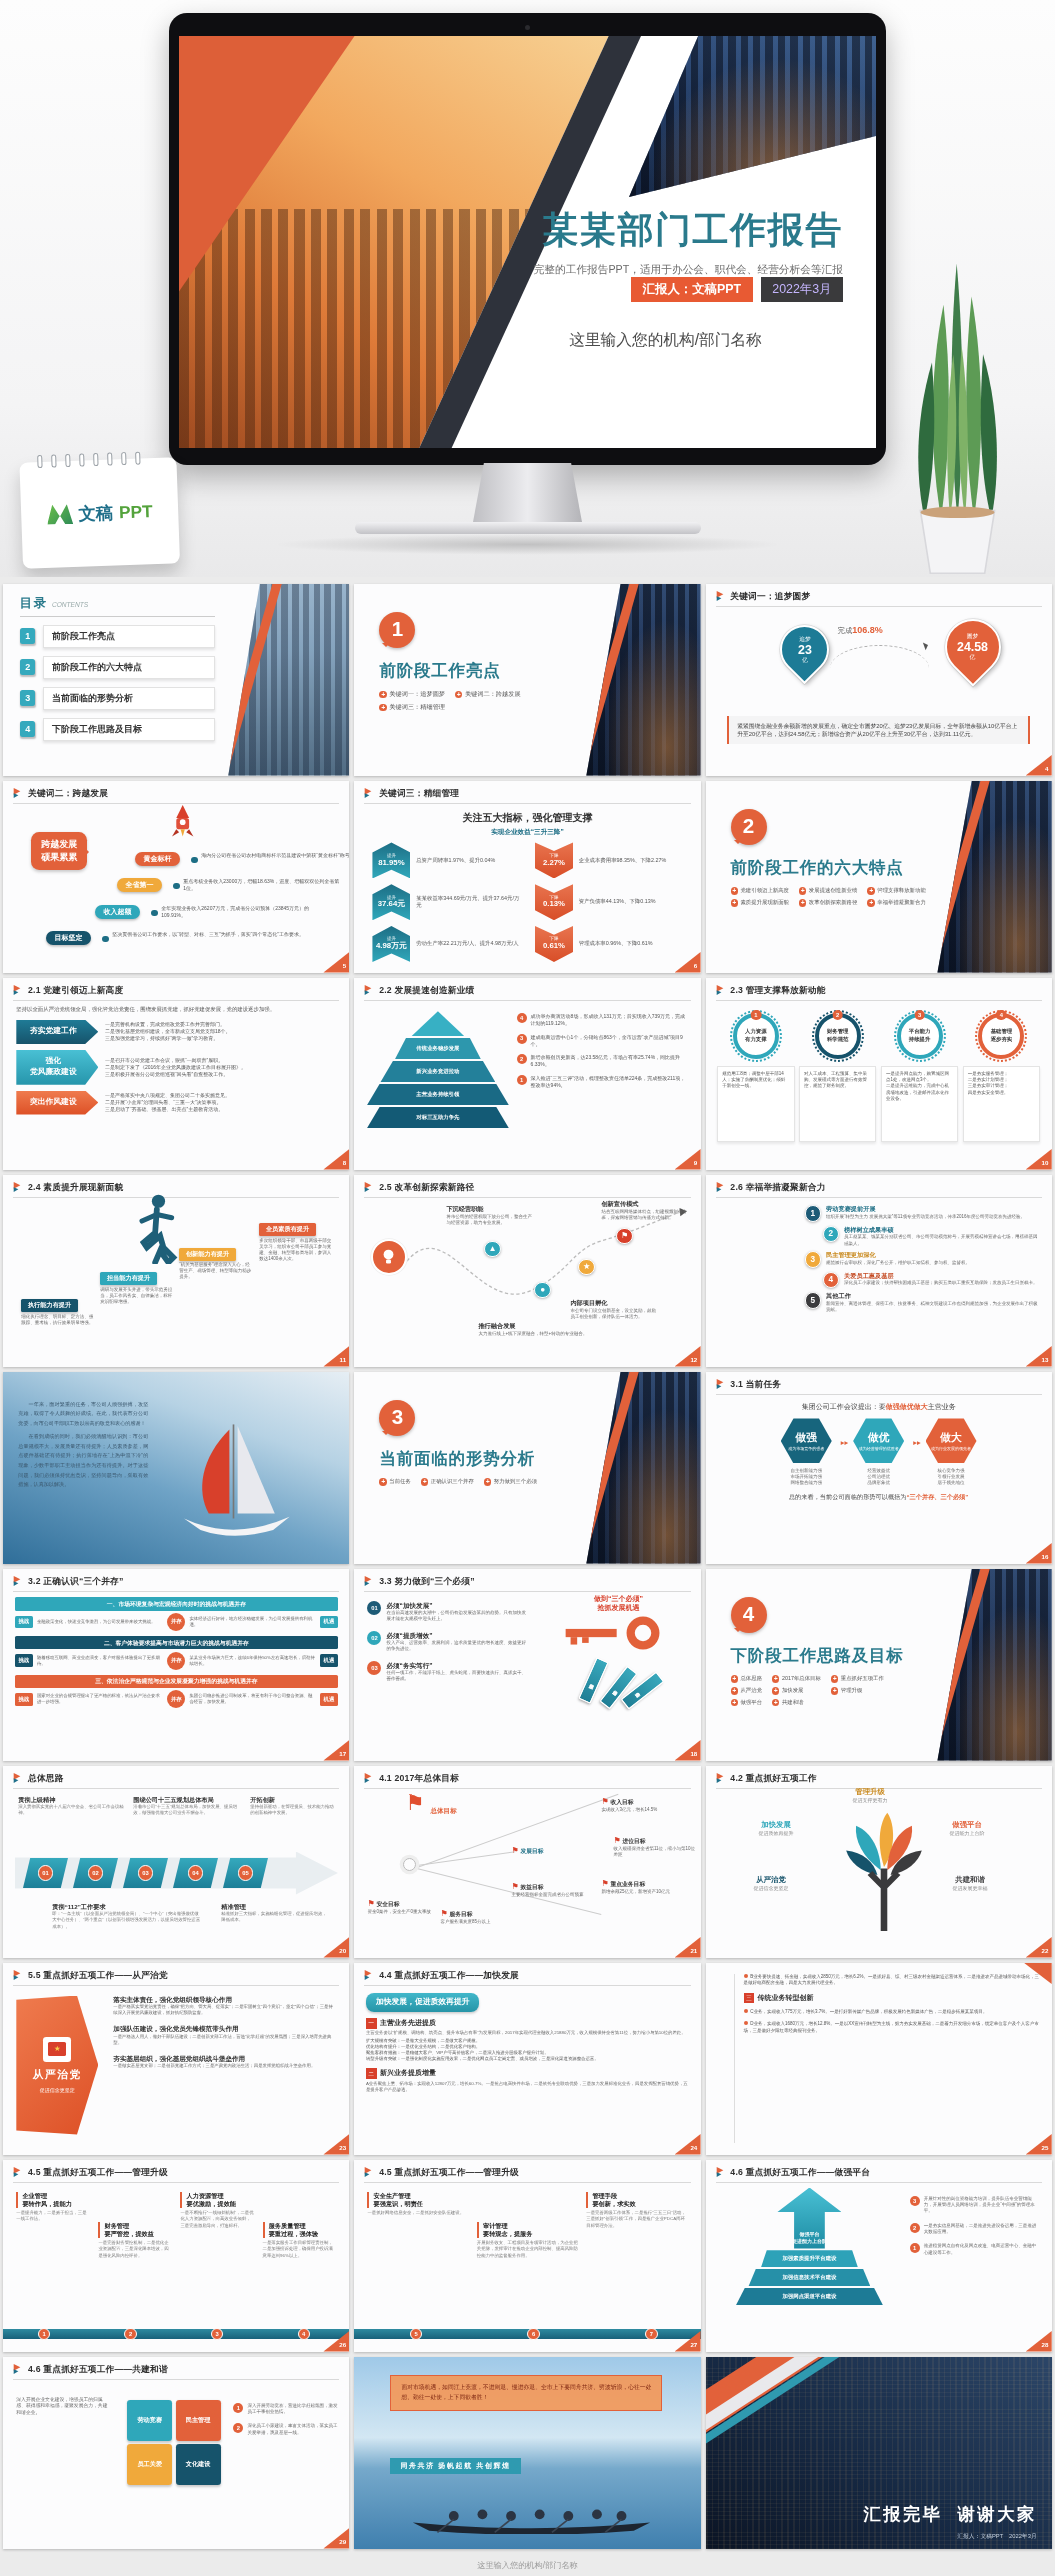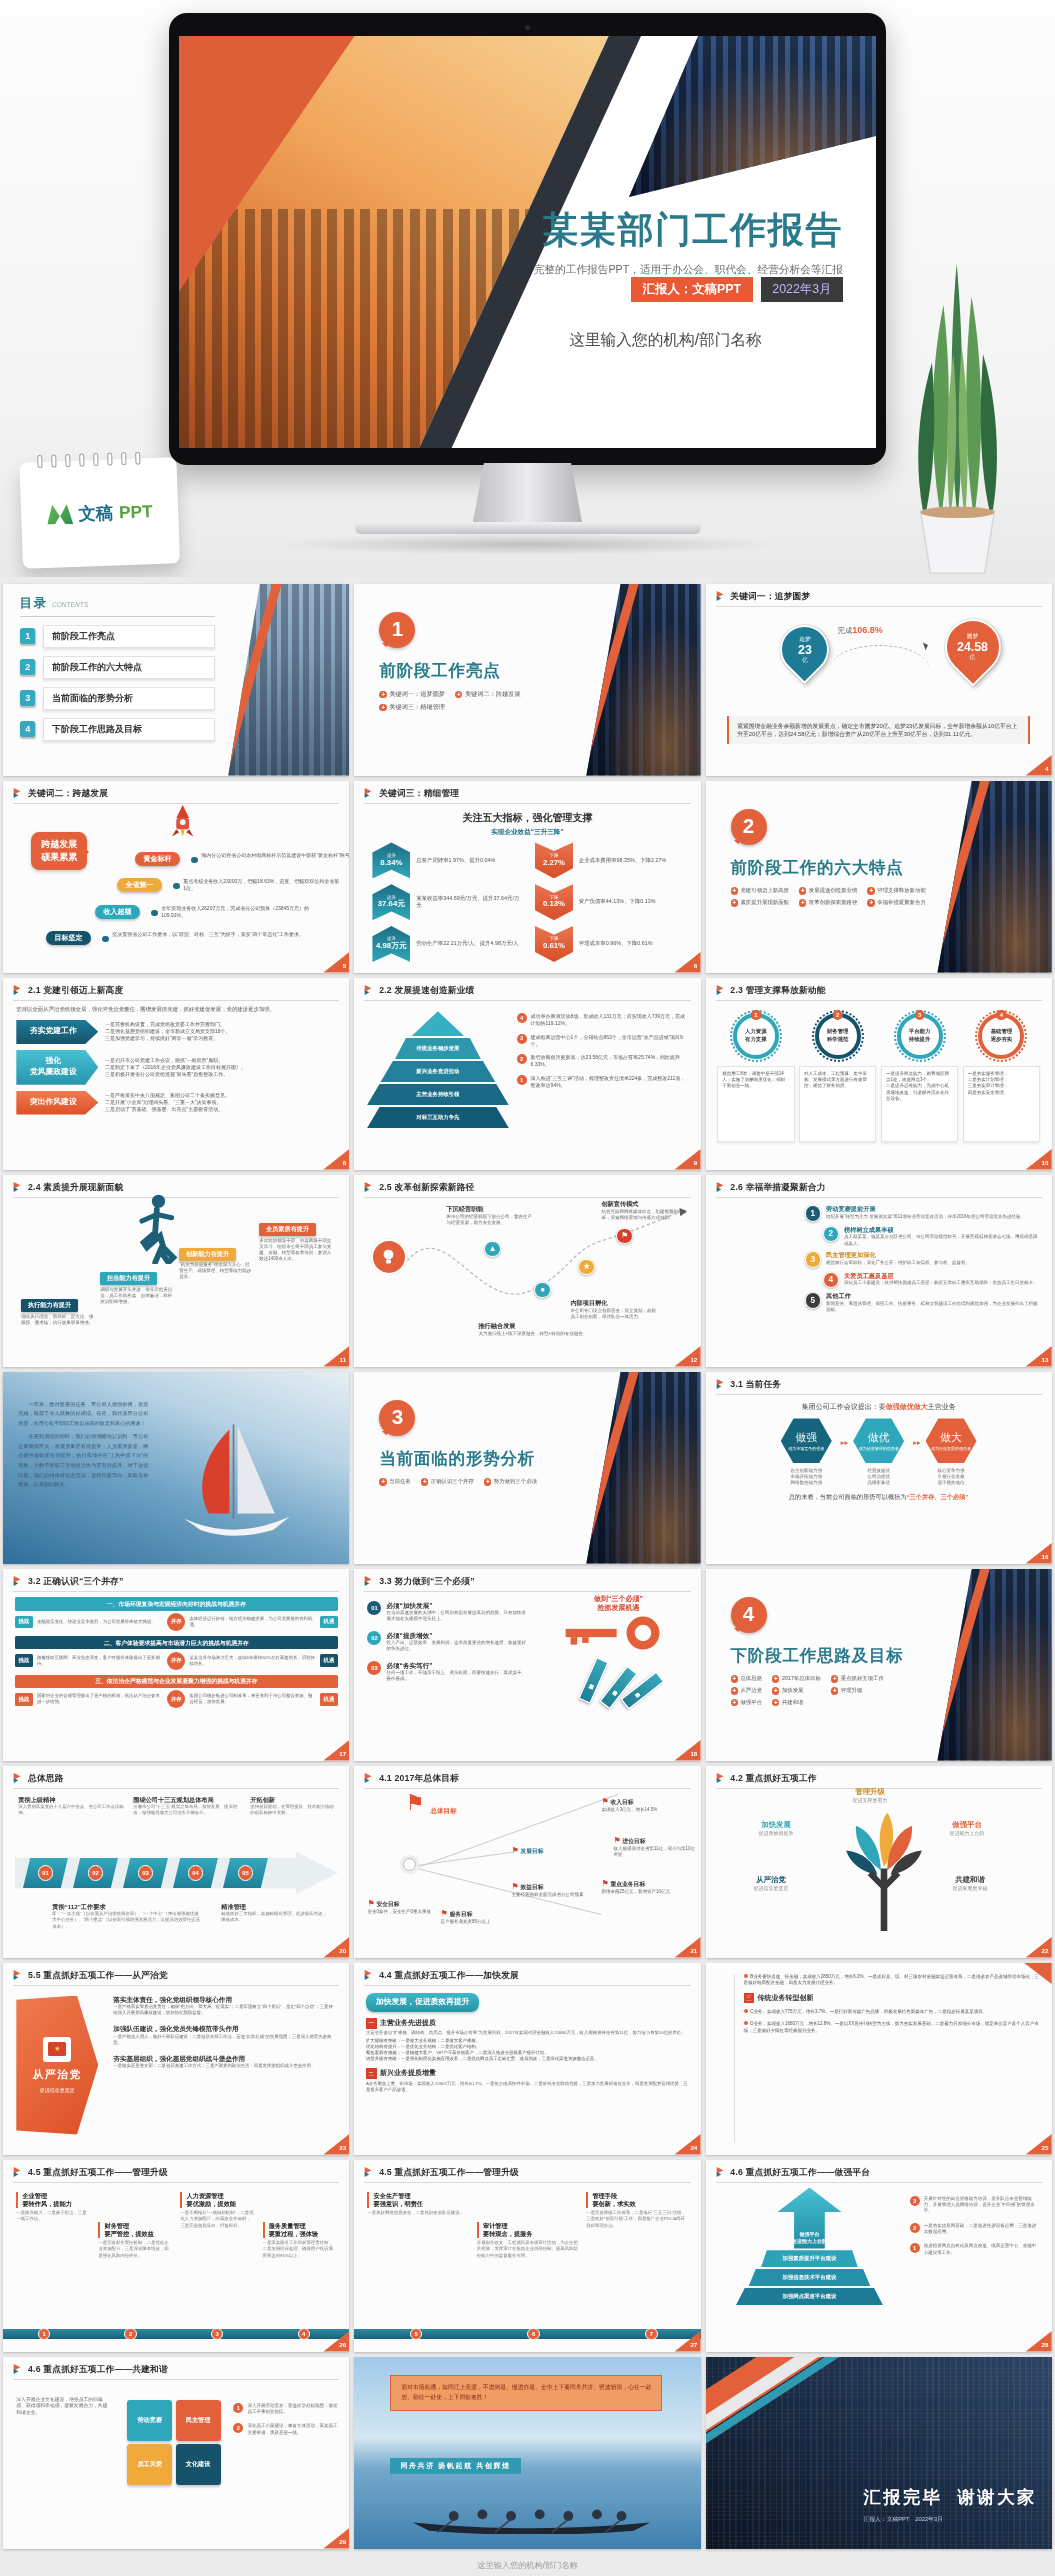--- a/index.html
+++ b/index.html
@@ -143,21 +143,21 @@
 
 .sea{background:linear-gradient(200deg,#e6eef4 0%,#b6d2e4 30%,#6fa3c6 58%,#2f6e99 100%)}
 .sea-text{position:absolute;left:15px;top:28px;width:130px;color:#3b586e;font-size:5.1px;line-height:1.9;text-align:justify}
 .sea-text p{text-indent:2em;margin-bottom:3.3px}
 
 .lead{text-align:center;font-size:7px;margin-top:6.6px;color:#444}
 .lead b{color:var(--or)}
 .hexrow{display:flex;justify-content:center;gap:21.4px;margin-top:6.6px}
 .hexcol{text-align:center;position:relative}
 .hex{width:51px;height:45px;clip-path:polygon(25% 0,75% 0,100% 50%,75% 100%,25% 100%,0 50%);display:flex;flex-direction:column;align-items:center;justify-content:center;color:#fff;margin:0 auto}
-.hex .n{font-size:10.7px;font-weight:normal}.hex .s{font-size:4px;margin-top:0.8px}
+.hex .n{font-size:10.7px;font-weight:bold}.hex .s{font-size:4px;margin-top:0.8px}
 .hexnotes{font-size:4.5px;color:#666;margin-top:4.1px}
 .hexlink{position:absolute;right:-16.5px;top:20px;color:var(--or);font-size:7.4px}
 .hexfoot{text-align:center;font-size:6.2px;color:#444;margin-top:6.6px}
 .hexfoot b{color:var(--or)}
 
 .g16{margin:5px 11.5px 0}
 .g16h{color:#fff;font-weight:bold;font-size:5.8px;text-align:center;padding:2.5px 0;border-radius:1.6px}
 .g16r{display:flex;align-items:center;gap:4.1px;margin-top:2.5px}
 .chip{flex:none;width:18px;text-align:center;color:#fff;font-size:5.4px;font-weight:bold;padding:2.5px 0;border-radius:1.6px}
 .coex{flex:none;width:18px;height:18px;border-radius:50%;background:var(--or);color:#fff;font-size:5.4px;font-weight:bold;display:flex;align-items:center;justify-content:center}
@@ -233,21 +233,21 @@
 .items28{position:absolute;right:10px;top:46px;width:106px}
 
 .boatbg{background:linear-gradient(180deg,#9fc9e8 0%,#d3e7f3 42%,#76a9cb 58%,#3f7fae 100%)}
 .qpanel{position:absolute;left:36px;top:18px;width:272px;background:rgba(242,153,90,.93);border:1.6px solid #e2613a;padding:7.4px 10px;color:#7c2410;font-size:5.8px;line-height:1.7;text-align:justify}
 .qstrip{position:absolute;left:36px;top:101px;background:#2f9ab0;color:#fff;font-weight:bold;font-size:7px;padding:3.3px 10px;letter-spacing:1.6px}
 
 .endbg{background:repeating-linear-gradient(90deg,rgba(255,200,120,.07) 0 1.6px,transparent 1.6px 5.8px),repeating-linear-gradient(0deg,rgba(255,220,150,.05) 0 0.8px,transparent 0.8px 4.1px),linear-gradient(215deg,#2c4668 0%,#162944 55%,#0b1424 100%)}
 .rib1{position:absolute;left:-33px;top:-11.5px;width:214px;height:36px;background:var(--or);transform:rotate(-33deg)}
 .rib2{position:absolute;left:-49px;top:21.4px;width:214px;height:13px;background:#e9e9ec;transform:rotate(-33deg)}
 .rib3{position:absolute;left:-58px;top:46px;width:214px;height:8.2px;background:#2f9ab0;transform:rotate(-33deg)}
-.endtxt{position:absolute;right:15px;bottom:25px;color:#fff}
+.endtxt{position:absolute;right:15px;bottom:8px;text-align:right;color:#fff}
 .endbig{font-size:17.3px;font-weight:bold;letter-spacing:2.5px}
 .endbig span{margin-left:15px}
 .endsub{font-size:5.8px;color:#c7d2df;margin-top:6.6px}
 
 .foot{padding:8.2px 0 6.6px;text-align:center;font-size:8.2px;color:#9a9a9a}
 </style>
 </head>
 <body>
 
 <div class="hero">
@@ -438,21 +438,21 @@
         </svg>
         <span class="stitle">关键词三：精细管理</span>
       </div>
  <div class="kw3-h">关注五大指标，强化管理支撑</div>
  <div class="kw3-sh">实现企业效益“三升三降”</div>
  <div class="kw3-grid">
   <div>
    <div class="kw3-row">
             <div class="chev up">
               <span class="t">提升</span>
-              <span class="v">8.34%</span>
+              <span class="v">81.95%</span>
             </div>
             <p>总资产周转率1.97%、提升0.04%</p>
           </div>
    <div class="kw3-row">
             <div class="chev up">
               <span class="t">提升</span>
               <span class="v">37.64元</span>
             </div>
             <p>某某收益率344.69元/万元、提升37.64元/万元</p>
           </div>

